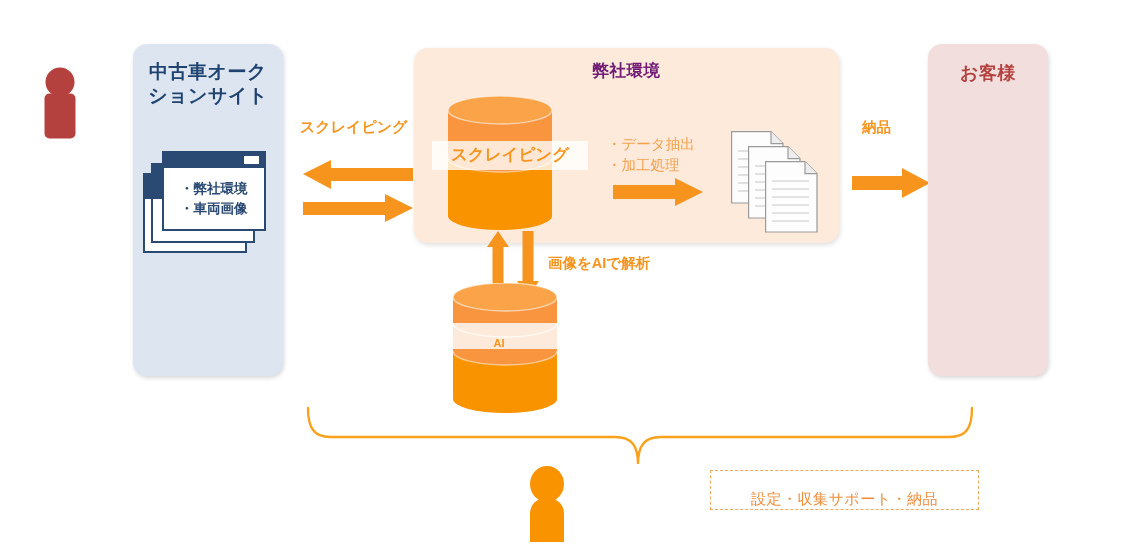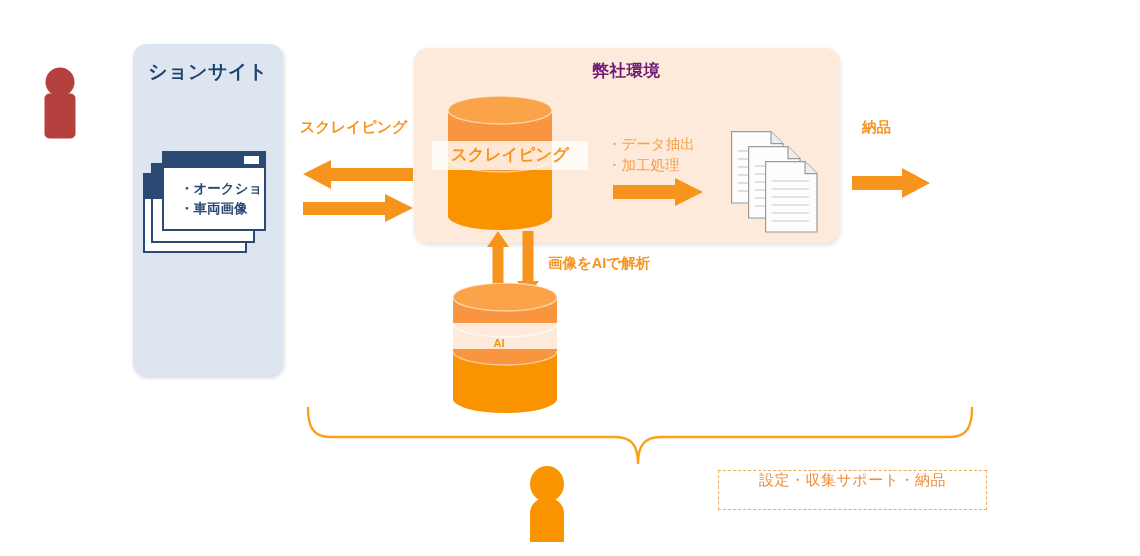--- a/index.html
+++ b/index.html
@@ -203,52 +203,52 @@
     font-size: 18px;
     white-space: nowrap;
   }
   #support-box {
     position: absolute;
     left: 710px; top: 470px;
     width: 269px; height: 40px;
     box-sizing: border-box;
     border: 1.5px dashed #f2a85a;
     display: flex;
-    align-items: flex-start;
+    align-items: flex-end;
     justify-content: center;
-    margin-left: 8px;
   }
   #support-box span {
     color: #ef8d3c;
     font-size: 15px;
     letter-spacing: .5px;
     white-space: nowrap;
   }
 </style>
 </head>
 <body>
 
 <div id="stage">
 
   <div class="panel" id="auction-panel">
     <div class="panel-title" id="auction-title">
+      <div>中古車オーク</div>
       <div>ションサイト</div>
     </div>
 
     <div class="win-stack" style="left:10px; top:107px; width:130px; height:110px;">
       <div class="win win-back1"></div>
       <div class="win win-back2"></div>
       <div class="win-tab" style="left:0px; top:22px; width:20px; height:26px;"></div>
       <div class="win-tab" style="left:8px; top:12px; width:16px; height:22px;"></div>
       <div class="win win-front">
         <div class="bar">
           <div class="btn"></div>
         </div>
         <div class="body">
-          <span>・オークショ</span>
+          <span>・弊社環境</span>
           <span>・車両画像</span>
         </div>
       </div>
     </div>
   </div>
 
   <div class="arrow-label" id="scrape-arrow-label">スクレイピング</div>
   <svg class="arrow-svg" id="scrape-arrows" width="110" height="62" viewBox="0 0 110 62">
     <polygon points="0,14 28,0 28,8 110,8 110,21 28,21 28,29" fill="#f7941d"></polygon>
     <polygon points="110,48 82,34 82,42 0,42 0,55 82,55 82,62" fill="#f7941d"></polygon>
@@ -336,20 +336,23 @@
       <path d="M0,68 A52,14 0 0 0 104,68" fill="none" stroke="#ffffff" stroke-opacity=".5" stroke-width="1.5"></path>
     </svg>
   </div>
   <div class="cyl-label" id="ai-label">AI</div>
 
   <div class="arrow-label" id="deliver-arrow-label">納品</div>
   <svg class="arrow-svg" id="deliver-arrow" width="78" height="30" viewBox="0 0 78 30">
     <polygon points="0,8 50,8 50,0 78,15 50,30 50,22 0,22" fill="#f7941d"></polygon>
   </svg>
 
+  <div class="panel" id="customer-panel">
+    <div class="panel-title" id="customer-title">お客様</div>
+  </div>
   <svg id="customer-person" width="64" height="84" viewBox="0 0 64 84">
     <circle cx="32" cy="20" r="18" fill="#ffffff"></circle>
     <rect x="13" y="28" width="38" height="52" rx="7" fill="#ffffff"></rect>
     <circle cx="32" cy="20" r="14.5" fill="#b5413f"></circle>
     <rect x="16.5" y="31.5" width="31" height="45" rx="5" fill="#b5413f"></rect>
   </svg>
 
   <svg id="brace" width="670" height="62" viewBox="0 0 670 62">
     <path d="M3,2 C3,22 9,31 25,31 L310,31 C327,31 333,40 333,58
              C333,40 339,31 356,31 L645,31 C661,31 667,22 667,2" fill="none" stroke="#f9a11b" stroke-width="2.4" stroke-linecap="round"></path>

